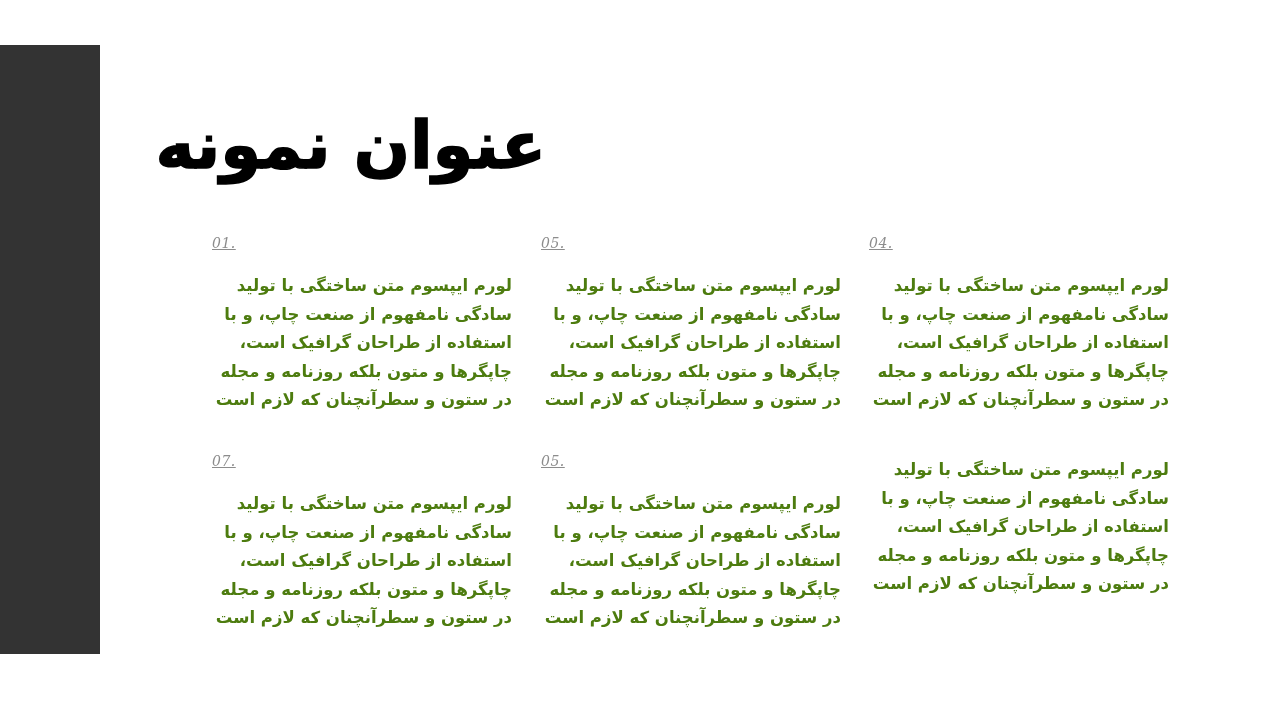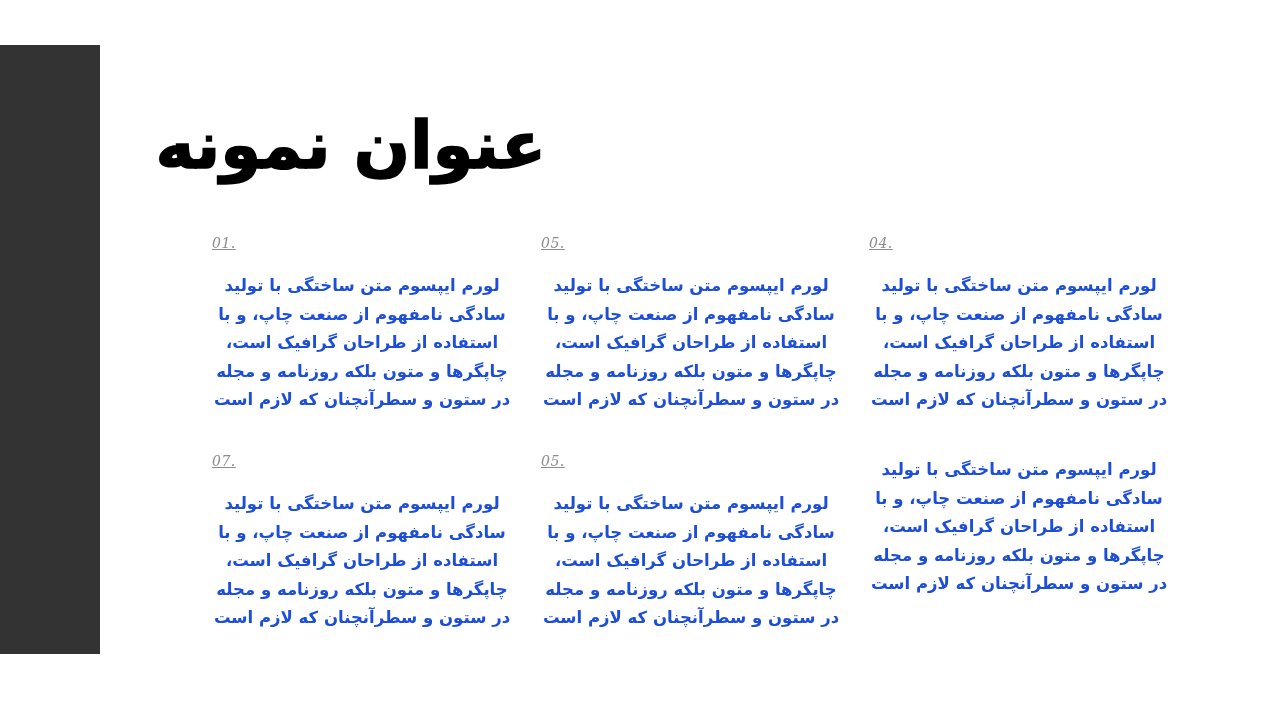--- a/index.html
+++ b/index.html
@@ -57,26 +57,26 @@
     font-size: 14px;
     color: #8c8c8c;
     height: 34px;
     line-height: 34px;
     letter-spacing: 0.5px;
     text-decoration: underline;
   }
   .item-text {
     margin-top: 12px;
     direction: rtl;
-    text-align: center;
+    text-align: right;
     font-family: "DejaVu Sans", sans-serif;
     font-weight: bold;
     font-size: 16.5px;
     line-height: 28.5px;
-    color: #1d4ed8;
+    color: #4d7c0f;
   }
   .item-text .line {
     display: block;
     white-space: nowrap;
   }
 </style>
 </head>
 <body>
 
 <div class="slide">

